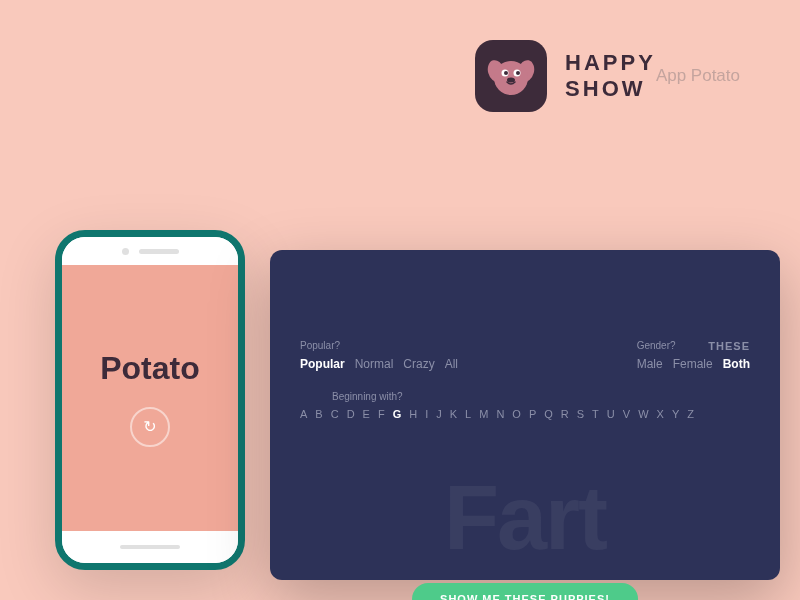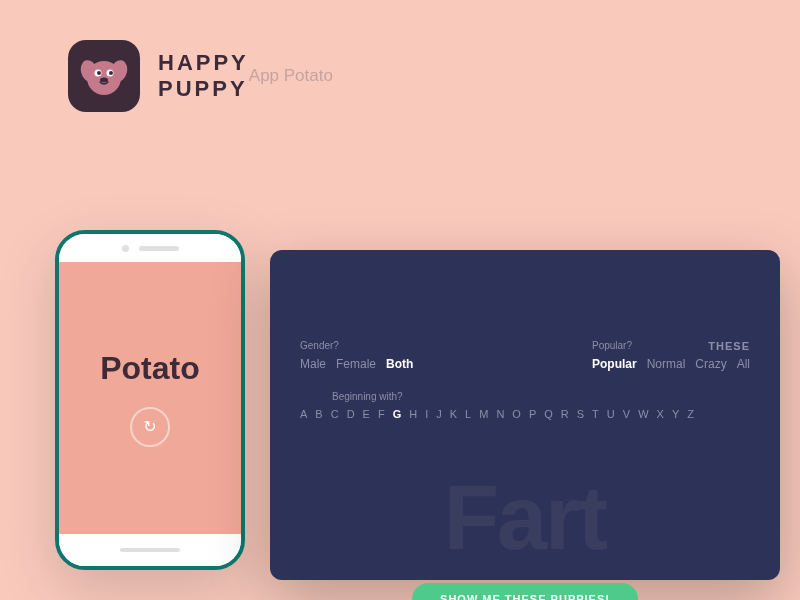--- a/index.html
+++ b/index.html
@@ -10,21 +10,21 @@
       background-color: #f9c9bc;
       font-family: 'Helvetica Neue', Helvetica, Arial, sans-serif;
       overflow: hidden;
       position: relative;
     }
 
     
     .header {
       display: flex;
       align-items: center;
-      justify-content: flex-start;
+      justify-content: flex-end;
       padding: 40px 60px 0 60px;
       margin-left: 8px;
     }
 
     .logo-area {
       display: flex;
       align-items: center;
       gap: 18px;
     }
 
@@ -63,21 +63,21 @@
 
     
     .phone-mockup {
       position: absolute;
       left: 55px;
       top: 230px;
       width: 190px;
       height: 340px;
       background: white;
       border-radius: 30px;
-      border: 4px solid #0f766e;
+      border: 7px solid #0f766e;
       box-shadow: 0 20px 60px rgba(0,0,0,0.15);
       overflow: hidden;
       display: flex;
       flex-direction: column;
     }
 
     .phone-top-bar {
       background: white;
       height: 28px;
       display: flex;
@@ -298,21 +298,21 @@
         <circle cx="20" cy="22" r="2" fill="#3d2b3a"></circle>
         <circle cx="32" cy="22" r="2" fill="#3d2b3a"></circle>
 
         <ellipse cx="25" cy="29" rx="4" ry="2.5" fill="#3d2b3a"></ellipse>
 
         <path d="M21 31 Q25 35 29 31" stroke="#3d2b3a" stroke-width="1.5" fill="none" stroke-linecap="round"></path>
       </svg>
     </div>
     <div class="logo-text">
       <span class="line1">HAPPY</span>
-      <span class="line2">PUPPY</span>
+      <span class="line2">SHOW</span>
     </div>
   </div>
 
   <div class="app-store-text">
     <div>App Potato</div>
   </div>
 </div>
 
 <div class="phone-mockup">
   <div class="phone-top-bar">
@@ -331,37 +331,37 @@
 </div>
 
 <div class="laptop-mockup">
   <div class="laptop-screen-content">
 
     <div class="close-btn">THESE</div>
 
     <div class="bg-text">Fart</div>
 
     <div class="filter-section">
-
-      <div class="filter-group">
-        <span class="filter-label">Gender?</span>
-        <div class="filter-options">
-          <span class="filter-option">Male</span>
-          <span class="filter-option">Female</span>
-          <span class="filter-option active">Both</span>
-        </div>
-      </div>
 
       <div class="filter-group">
         <span class="filter-label">Popular?</span>
         <div class="filter-options">
           <span class="filter-option active">Popular</span>
           <span class="filter-option">Normal</span>
           <span class="filter-option">Crazy</span>
           <span class="filter-option">All</span>
+        </div>
+      </div>
+
+      <div class="filter-group">
+        <span class="filter-label">Gender?</span>
+        <div class="filter-options">
+          <span class="filter-option">Male</span>
+          <span class="filter-option">Female</span>
+          <span class="filter-option active">Both</span>
         </div>
       </div>
     </div>
 
     <div class="alphabet-section">
       <div class="alphabet-label">Beginning with?</div>
       <div class="alphabet-row" id="alphabet-row">
           <span class="alpha-letter">A</span>
           <span class="alpha-letter">B</span>
           <span class="alpha-letter">C</span>

